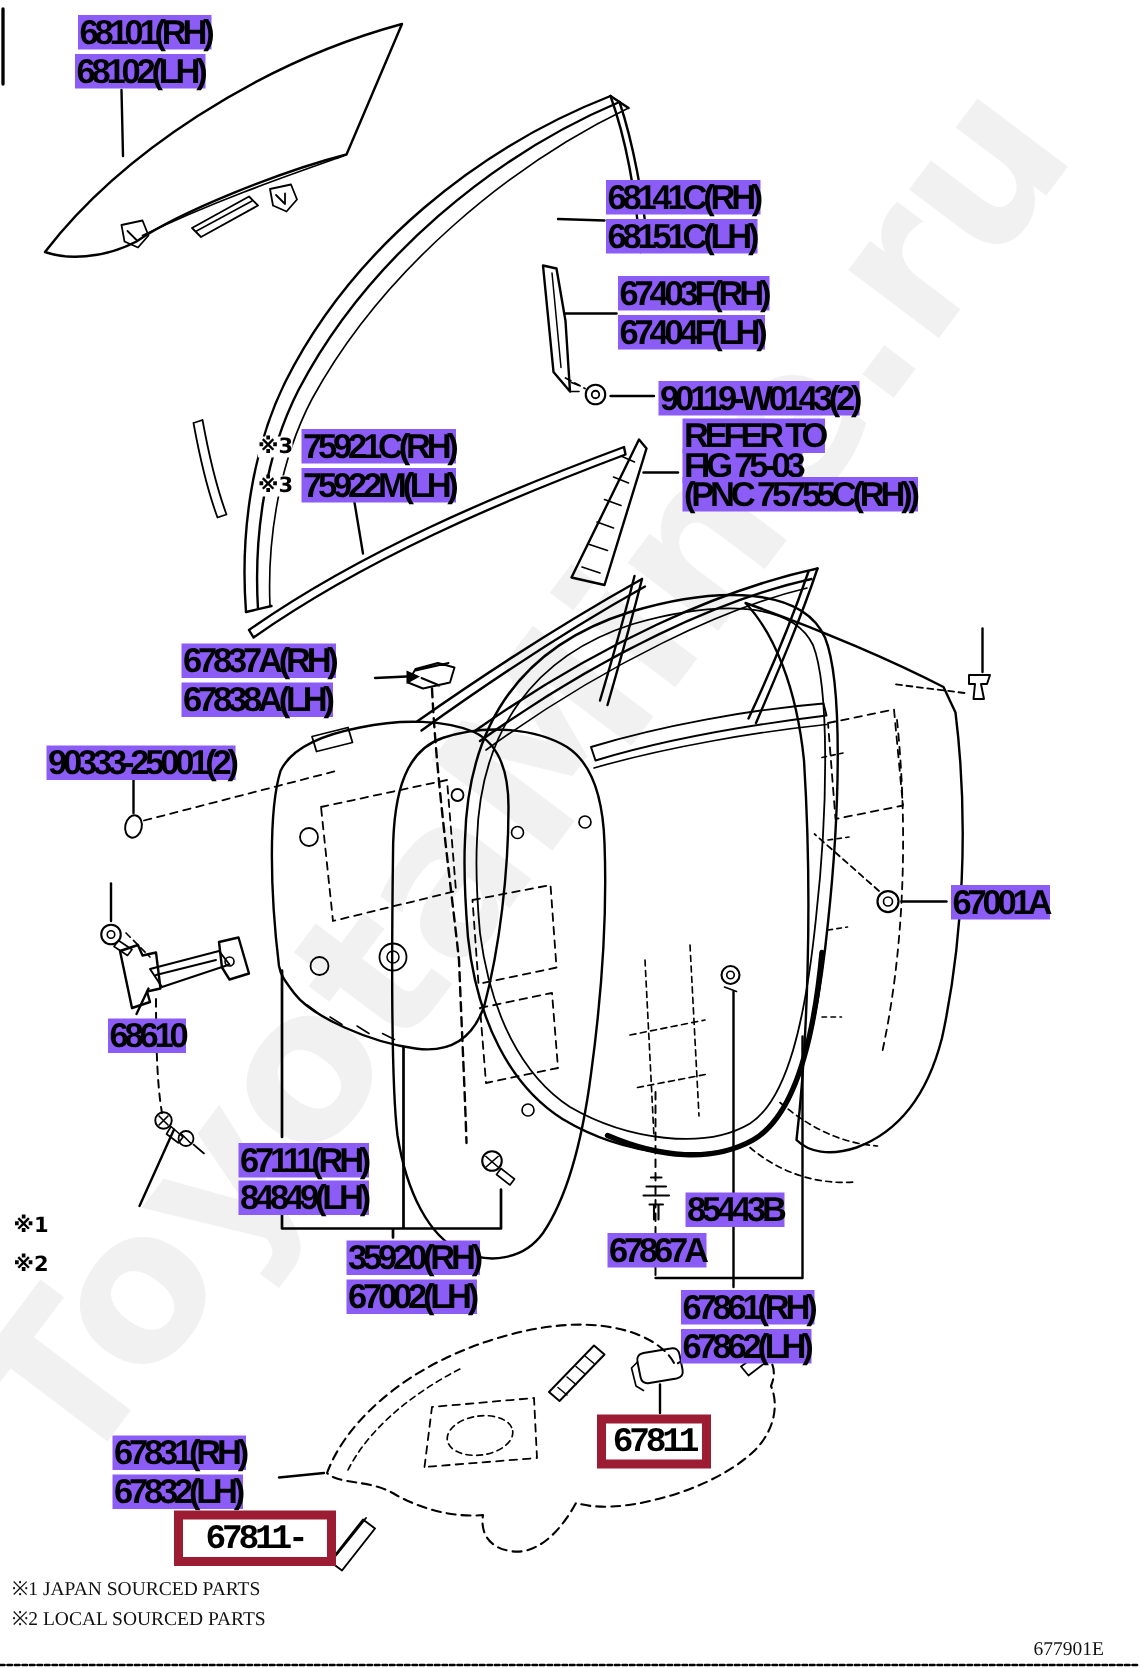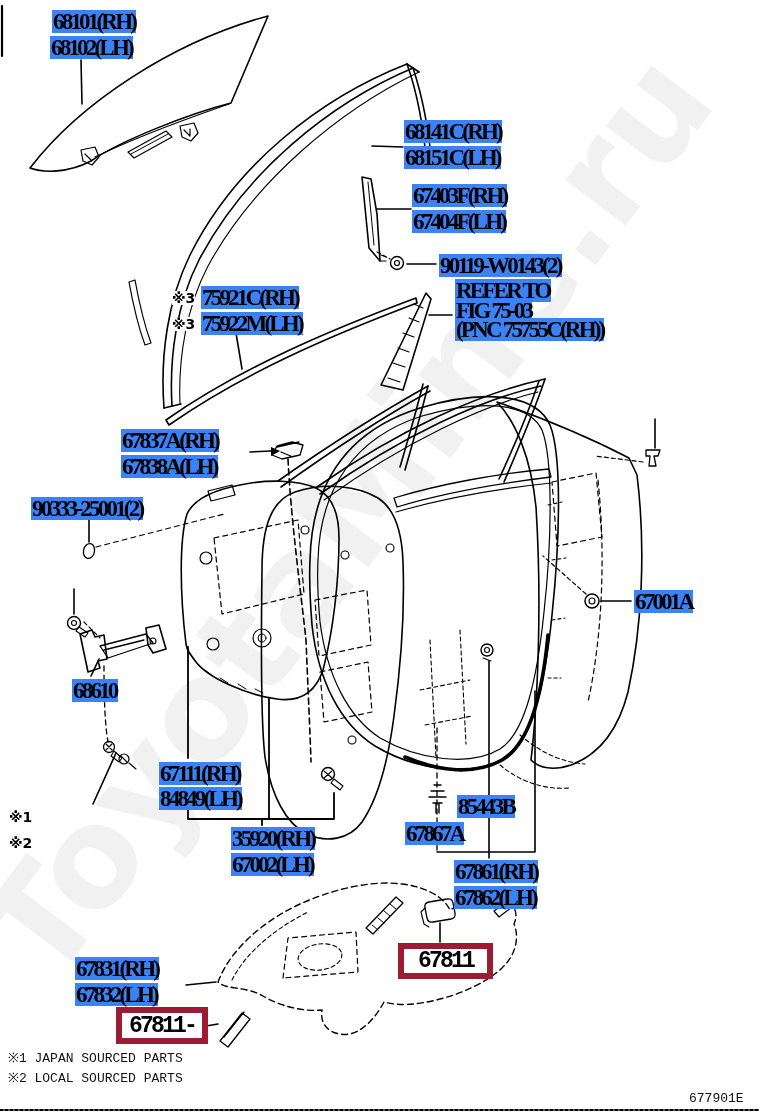--- a/index.html
+++ b/index.html
@@ -1,31 +1,31 @@
 <!DOCTYPE html>
 <html style="--hl: #9C1C33;"><head>
 <meta charset="utf-8">
 <style>
   html,body{margin:0;padding:0;background:#fff;}
   .page{position:relative;width:760px;height:1112px;background:#fff;overflow:hidden;
         font-family:"Liberation Sans",sans-serif;}
   svg.art{position:absolute;left:0;top:0;}
   
-  .pl{position:absolute;white-space:nowrap;color:#000;background:#3b82f6;
-      font-family:Liberation Serif, serif;font-weight:bold;
+  .pl{position:absolute;white-space:nowrap;color:#000;background:#8b5cf6;
+      font-family:Liberation Sans, sans-serif;font-weight:bold;
       font-size:23px;line-height:23px;letter-spacing:-2.8px;padding:0 1px;}
   .pl-sm{position:absolute;white-space:nowrap;color:#000;background:#fff;
       font-family:"DejaVu Sans",sans-serif;font-weight:bold;
       font-size:14px;line-height:14px;}
   .hbox{position:absolute;border:6px solid var(--hl,#9C1C33);background:#fff;
       display:flex;align-items:center;justify-content:center;
       font-family:"Liberation Mono","DejaVu Sans Mono",monospace;font-weight:bold;
       font-size:23px;letter-spacing:-2.8px;color:#000;box-sizing:border-box;}
   .ft{position:absolute;white-space:nowrap;color:#111;
-      font-family:Liberation Mono, monospace;font-size:13px;line-height:15px;}
+      font-family:Liberation Serif, serif;font-size:13px;line-height:15px;}
 </style>
 </head>
 <body>
 
 <div class="page">
 
 <svg class="art" width="760" height="1112" viewBox="0 0 760 1112">
 
   <text transform="translate(385,545) rotate(-53)" text-anchor="middle" font-family="DejaVu Sans" font-weight="bold" font-size="138" fill="#F1F1F1">ToyotaMine.ru</text>
 
@@ -212,20 +212,20 @@
 
 <div class="pl" style="left:454px;top:860px">67861(RH)</div>
 <div class="pl" style="left:454px;top:886px">67862(LH)</div>
 
 <div class="pl" style="left:231px;top:827px">35920(RH)</div>
 <div class="pl" style="left:231px;top:853px">67002(LH)</div>
 
 <div class="pl" style="left:75px;top:957px">67831(RH)</div>
 <div class="pl" style="left:75px;top:983px">67832(LH)</div>
 
-<div class="hbox" style="left:398px;top:943px;width:95px;height:36px">67811</div>
-<div class="hbox" style="left:116px;top:1007px;width:92px;height:37px">67811-</div>
+<div class="hbox" style="left:398px;top:943px;width:76px;height:36px">67811</div>
+<div class="hbox" style="left:116px;top:1007px;width:108px;height:37px">67811-</div>
 
 <div class="ft" style="left:8px;top:1051px">※1 JAPAN SOURCED PARTS</div>
 <div class="ft" style="left:8px;top:1071px">※2 LOCAL SOURCED PARTS</div>
 <div class="ft" style="left:689px;top:1091px">677901E</div>
 
 </div>
 
 </body></html>

